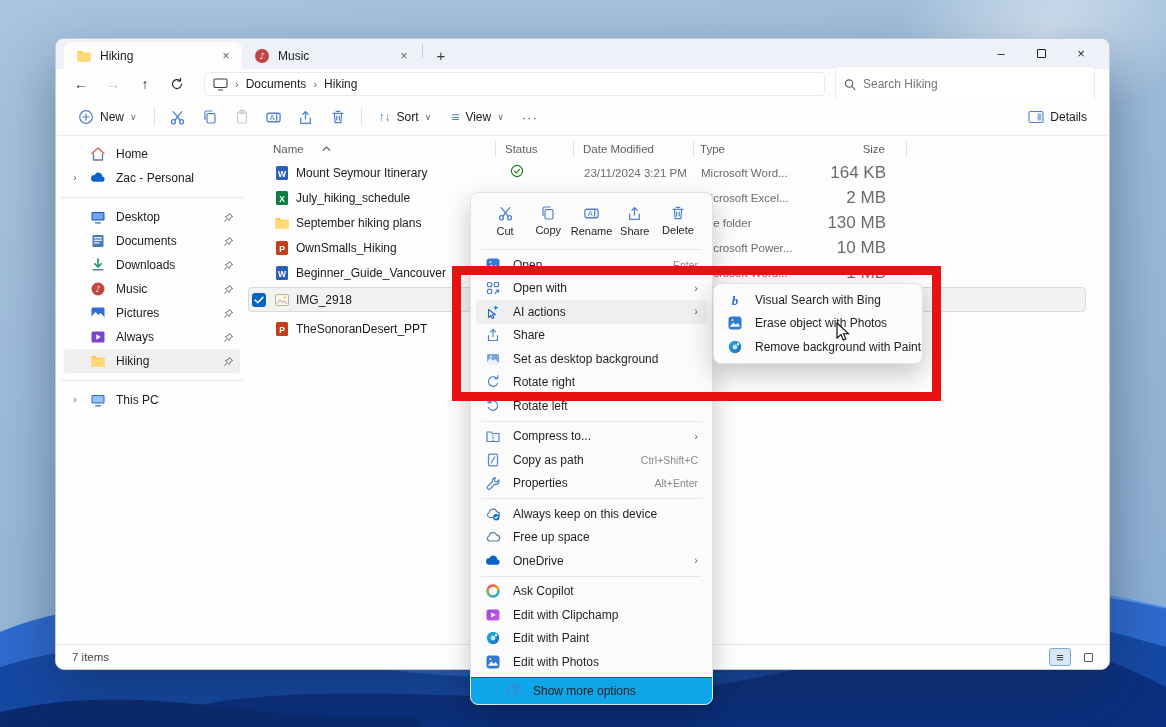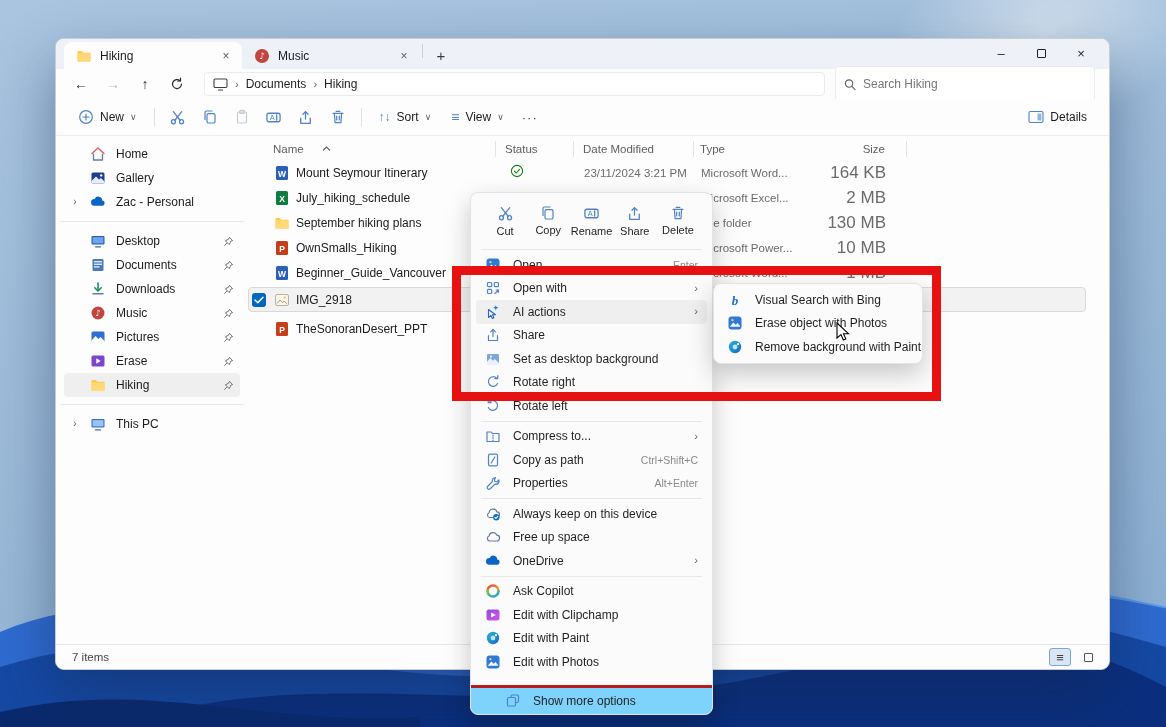--- a/index.html
+++ b/index.html
@@ -105,21 +105,21 @@
   .qi { width:40px; display:flex; flex-direction:column; align-items:center; gap:3px;
     font-size:11px; color:#1f1f1f; padding:3px 0; border-radius:4px; }
   .msep { height:1px; background:#e7e7ea; margin:3px 10px; }
   .mi { display:flex; align-items:center; gap:12px; height:23.5px; margin:0 5px; padding:0 9px;
     border-radius:4px; font-size:12px; color:#1f1f1f; }
   .mi.hover { background:#efefef; }
   .mi .mic { width:16px; height:16px; flex:none; }
   .mi .lbl { flex:1; white-space:nowrap; }
   .mi .sc { color:#8a8a8a; font-size:10.5px; }
   .mi .mchev { color:#5f5f5f; font-size:11px; }
-  .morebar { border-top:3px solid #b91c1c; margin-top:11px; background:#7dd3fc; }
+  .morebar { border-top:1px solid #b91c1c; margin-top:3px; background:#0ea5e9; }
   .mi.more { height:26px; margin:0; padding-left:34px; border-radius:0 0 8px 8px; }
 
   
   .submenu { position:absolute; left:713px; top:283px; width:210px; background:#fbfbfb;
     border:1px solid #e3e3e6; border-radius:8px; box-shadow:0 10px 26px rgba(0,0,0,.22);
     z-index:12; padding:4px 0; }
   .submenu .mi { height:23.5px; margin:0 4px; }
 
   
   .redrect { position:absolute; left:452px; top:266px; width:489px; height:135px;
@@ -281,29 +281,20 @@
     <div class="sidebar">
       <div class="sitem">
         <span class="schev empty"></span>
         <svg class="sideic" viewBox="0 0 16 16">
             <path d="M2 7.5 8 2l6 5.5" stroke="#d8605a" stroke-width="1.4" fill="none" stroke-linecap="round" stroke-linejoin="round"></path>
             <path d="M3.5 7.8V14h9V7.8" stroke="#5f7ca0" stroke-width="1.3" fill="none" stroke-linejoin="round"></path>
           </svg>
         <span>Home</span>
       </div>
       <div class="sitem">
-        <span class="schev empty"></span>
-        <svg class="sideic" viewBox="0 0 16 16">
-            <rect x="1.5" y="2.5" width="13" height="11" rx="1.5" fill="#1c3f94"></rect>
-            <path d="M1.5 11 6 6.5 9 9.5 11 8l3.5 3.5v.5a1.5 1.5 0 0 1-1.5 1.5H3a1.5 1.5 0 0 1-1.5-1.5z" fill="#e8eef8"></path>
-            <circle cx="11.2" cy="5.4" r="1.2" fill="#fff"></circle>
-          </svg>
-        <span>Gallery</span>
-      </div>
-      <div class="sitem">
         <span class="schev glyph">›</span>
         <svg class="sideic" viewBox="0 0 16 16">
             <path d="M4.2 11.8h7.6a2.6 2.6 0 0 0 .4-5.2A3.9 3.9 0 0 0 4.7 5a3 3 0 0 0-.5 6.8z" fill="#0a64c8"></path>
           </svg>
         <span>Zac - Personal</span>
       </div>
       <div class="ssep"></div>
       <div class="sitem">
         <span class="schev empty"></span>
         <svg class="sideic" viewBox="0 0 16 16">
@@ -367,21 +358,21 @@
             <path d="M7 1.5 10.5 5 8.6 5.6 6.8 9.4 2.6 5.2 6.4 3.4z" fill="none" stroke="#6b6b6b" stroke-width="1"></path>
             <path d="M4 8 1.6 10.4" stroke="#6b6b6b" stroke-width="1" stroke-linecap="round"></path>
           </svg>
       </div>
       <div class="sitem">
         <span class="schev empty"></span>
         <svg class="sideic" viewBox="0 0 16 16">
             <rect x="1.5" y="2.5" width="13" height="11" rx="1.5" fill="#7b46c9"></rect>
             <path d="M6.3 5.2 10.7 8l-4.4 2.8z" fill="#fff"></path>
           </svg>
-        <span>Erase</span>
+        <span>Always</span>
         <svg class="pin" width="11" height="11" viewBox="0 0 12 12">
             <path d="M7 1.5 10.5 5 8.6 5.6 6.8 9.4 2.6 5.2 6.4 3.4z" fill="none" stroke="#6b6b6b" stroke-width="1"></path>
             <path d="M4 8 1.6 10.4" stroke="#6b6b6b" stroke-width="1" stroke-linecap="round"></path>
           </svg>
       </div>
       <div class="sitem sel">
         <span class="schev empty"></span>
         <svg class="sideic" viewBox="0 0 16 16">
             <path d="M1.5 3h4.3l1.4 1.8h7.3v8.7H1.5z" fill="#ffca44"></path>
             <path d="M1.5 5.6h13v7.9h-13z" fill="#ffd878"></path>

